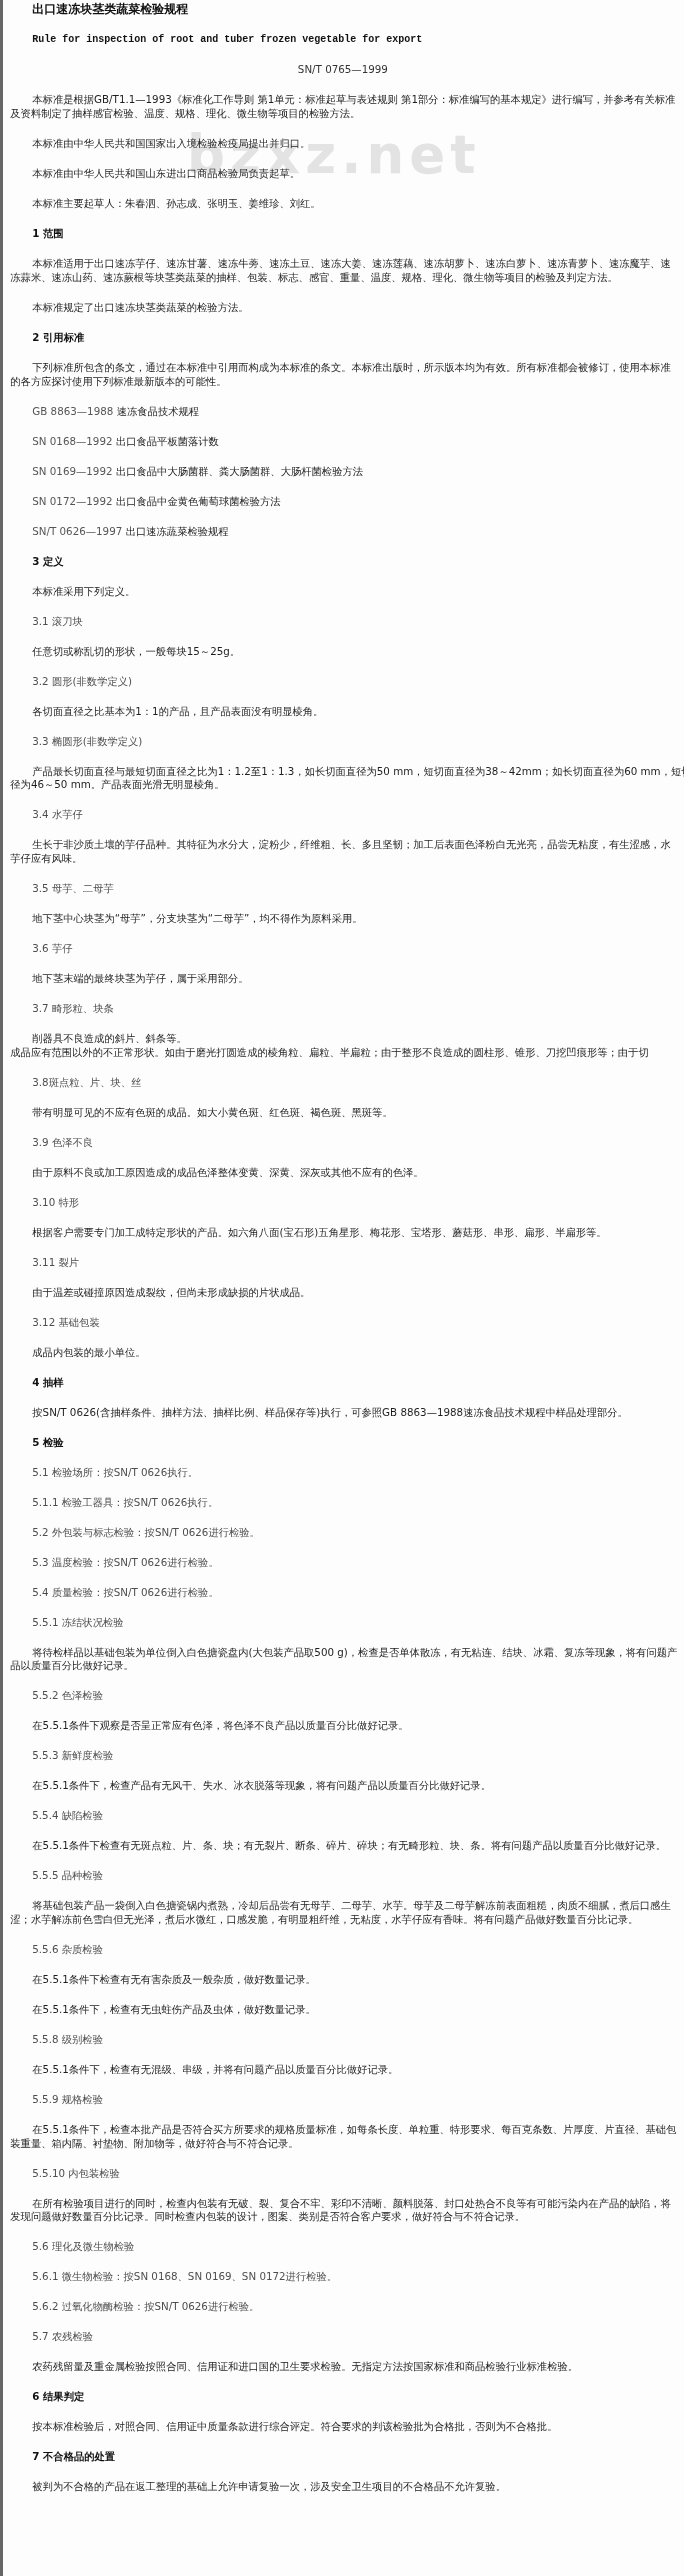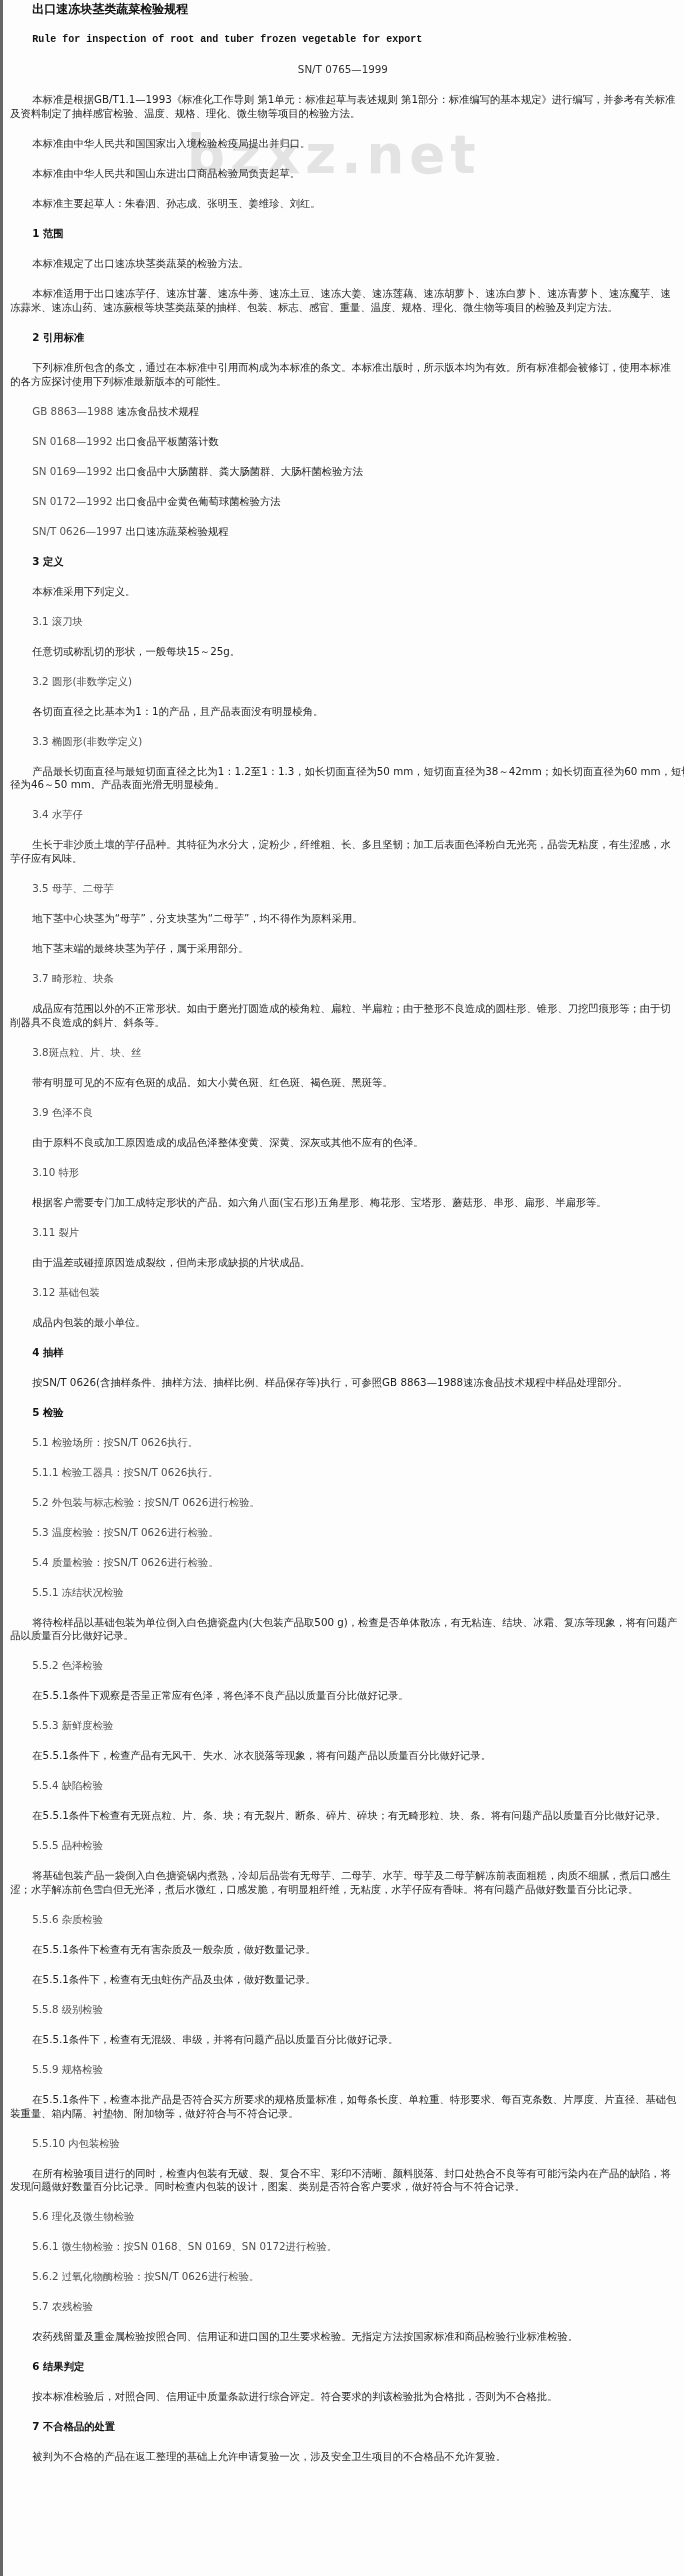--- a/index.html
+++ b/index.html
@@ -68,26 +68,26 @@
         <span class="ln">本标准由中华人民共和国山东进出口商品检验局负责起草。</span>
       </p>
     <p class="blk ind">
         <span class="ln">本标准主要起草人：朱春泗、孙志成、张明玉、姜维珍、刘红。</span>
       </p>
 
     <p class="blk ind h-sec">
         <span class="ln">1 范围</span>
       </p>
     <p class="blk ind">
-        <span class="ln">本标准规定了出口速冻块茎类蔬菜的检验方法。</span>
-      </p>
-    <p class="blk ind">
       <span class="ln">本标准适用于出口速冻芋仔、速冻甘薯、速冻牛蒡、速冻土豆、速冻大姜、速冻莲藕、速冻胡萝卜、速冻白萝卜、速冻青萝卜、速冻魔芋、速</span>
       <span class="ln">冻蒜米、速冻山药、速冻蕨根等块茎类蔬菜的抽样、包装、标志、感官、重量、温度、规格、理化、微生物等项目的检验及判定方法。</span>
     </p>
+    <p class="blk ind">
+        <span class="ln">本标准规定了出口速冻块茎类蔬菜的检验方法。</span>
+      </p>
 
     <p class="blk ind h-sec">
         <span class="ln">2 引用标准</span>
       </p>
     <p class="blk ind">
       <span class="ln">下列标准所包含的条文，通过在本标准中引用而构成为本标准的条文。本标准出版时，所示版本均为有效。所有标准都会被修订，使用本标准</span>
       <span class="ln">的各方应探讨使用下列标准最新版本的可能性。</span>
     </p>
     <p class="blk ind">
         <span class="ln"><span class="ref-code">GB 8863—1988</span><span class="ref-title">速冻食品技术规程</span></span>
@@ -142,30 +142,33 @@
       <span class="ln">芋仔应有风味。</span>
     </p>
 
     <p class="blk ind h-sub">
         <span class="ln">3.5 母芋、二母芋</span>
       </p>
     <p class="blk ind">
         <span class="ln">地下茎中心块茎为“母芋”，分支块茎为“二母芋”，均不得作为原料采用。</span>
       </p>
 
+    <p class="blk ind h-sub">
+        <span class="ln">3.6 芋仔</span>
+      </p>
     <p class="blk ind">
         <span class="ln">地下茎末端的最终块茎为芋仔，属于采用部分。</span>
       </p>
 
     <p class="blk ind h-sub">
         <span class="ln">3.7 畸形粒、块条</span>
       </p>
     <p class="blk ind">
+      <span class="ln">削器具不良造成的斜片、斜条等。</span>
       <span class="ln">成品应有范围以外的不正常形状。如由于磨光打圆造成的棱角粒、扁粒、半扁粒；由于整形不良造成的圆柱形、锥形、刀挖凹痕形等；由于切</span>
-      <span class="ln">削器具不良造成的斜片、斜条等。</span>
     </p>
 
     <p class="blk ind h-sub">
         <span class="ln">3.8斑点粒、片、块、丝</span>
       </p>
     <p class="blk ind">
         <span class="ln">带有明显可见的不应有色斑的成品。如大小黄色斑、红色斑、褐色斑、黑斑等。</span>
       </p>
 
     <p class="blk ind h-sub">

